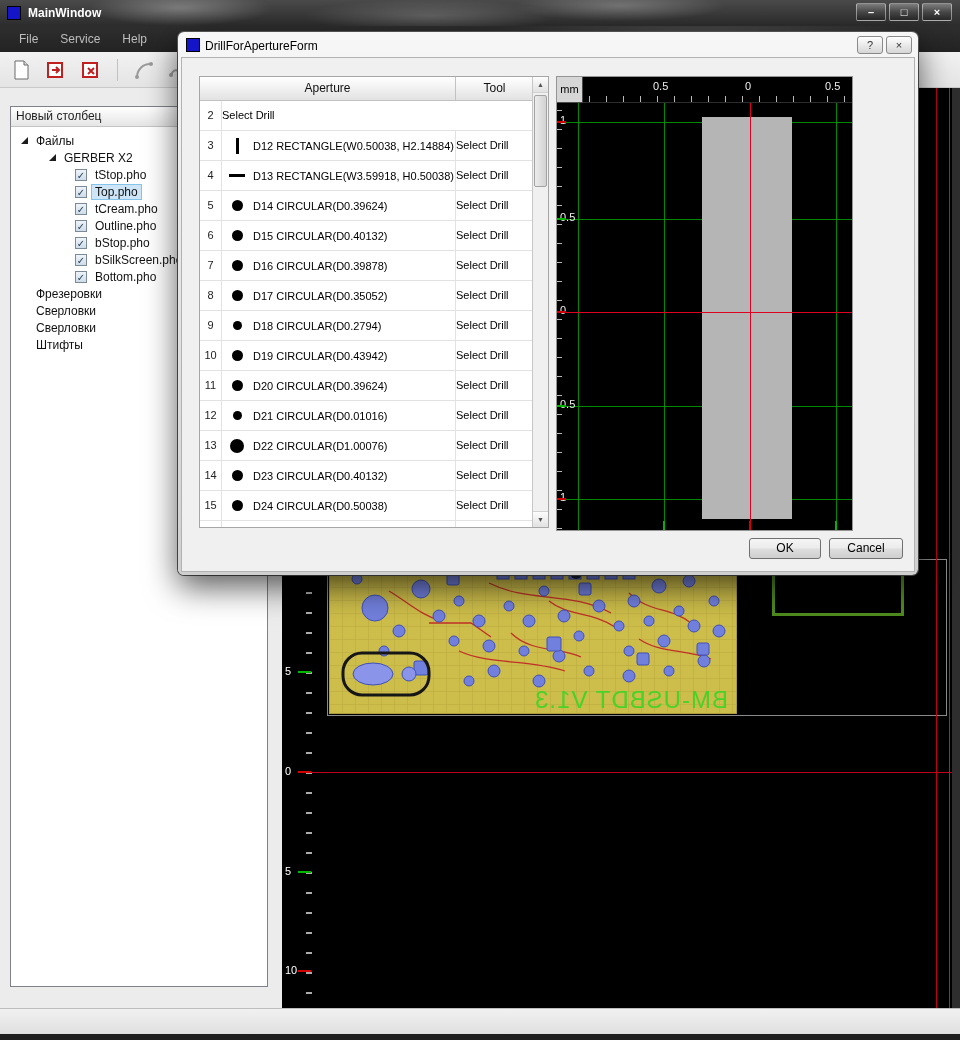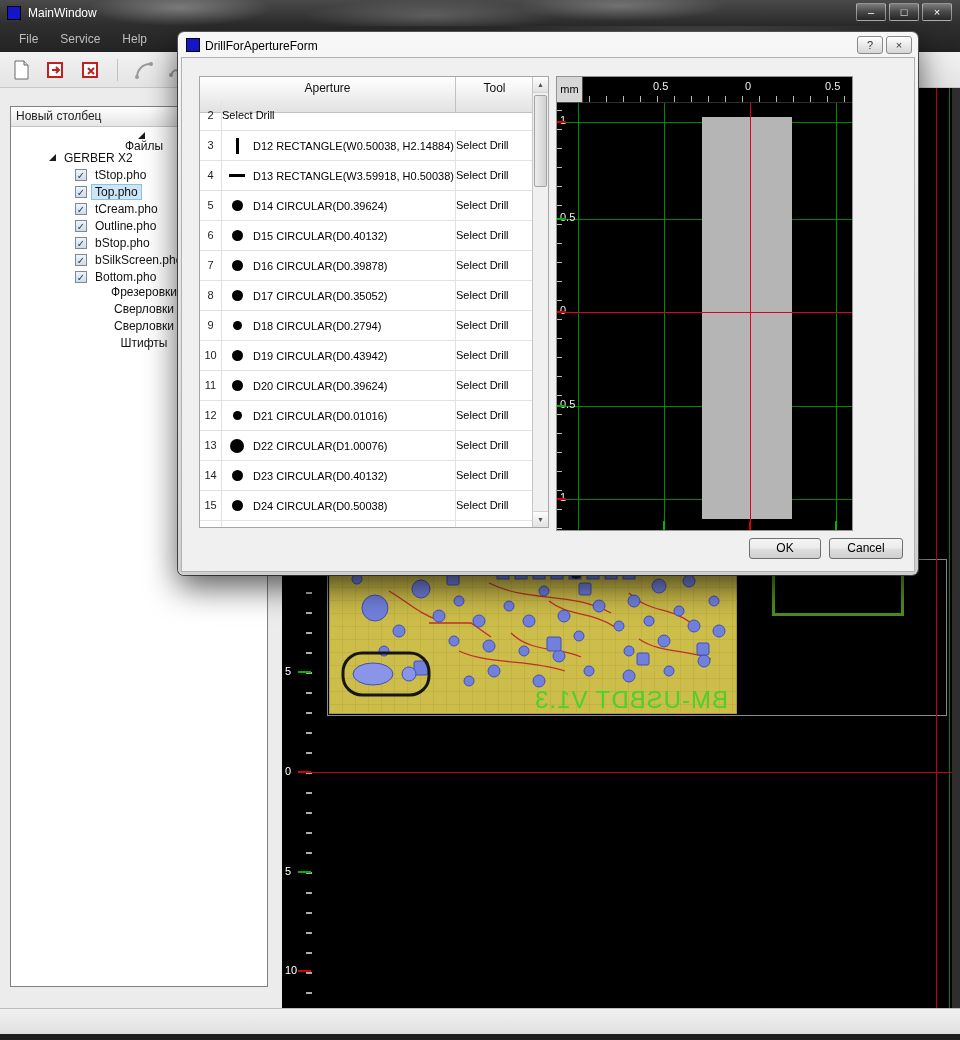--- a/index.html
+++ b/index.html
@@ -11,20 +11,21 @@
 
   
   .titlebar {
     position:absolute; left:0; top:0; width:960px; height:40px;
     background:
       radial-gradient(130px 26px at 180px 8px,  rgba(255,255,255,.30), transparent 70%),
       radial-gradient(180px 24px at 430px 16px, rgba(255,255,255,.20), transparent 70%),
       radial-gradient(150px 22px at 620px 6px,  rgba(255,255,255,.25), transparent 70%),
       linear-gradient(#4a4a4a, #1d1d1d);
     border-bottom:1px solid #151515;
+    font-weight:bold;
   }
   .app-icon { position:absolute; left:7px; top:6px; width:14px; height:14px; background:#1414c8; border:1px solid #000; }
   .win-title { position:absolute; left:28px; top:6px; font-size:12px; color:#fff; }
   .win-controls { position:absolute; right:8px; top:3px; display:flex; gap:3px; }
   .win-btn {
     width:30px; height:18px; border:1px solid rgba(255,255,255,.45); border-radius:2px;
     background:linear-gradient(rgba(255,255,255,.30), rgba(255,255,255,.06) 50%, rgba(0,0,0,.20));
     color:#fff; font-size:11px; line-height:16px; text-align:center; cursor:default;
   }
   .menubar {
@@ -49,21 +50,21 @@
   .layers-panel {
     position:absolute; left:10px; top:18px; width:258px; height:881px;
     background:#fff; border:1px solid #7e8288; overflow:hidden;
   }
   .panel-header {
     height:20px; background:linear-gradient(#ffffff,#e5e5e5); border-bottom:1px solid #c4c4c4;
     font-size:12px; padding:2px 0 0 5px; color:#222;
   }
   .tree { padding-top:5px; }
   .tree-row { height:17px; display:flex; align-items:center; white-space:nowrap; }
-  .depth0 { padding-left:10px;flex-direction:column; } .depth1 { padding-left:38px; } .depth2 { padding-left:64px; }
+  .depth0 { padding-left:10px; } .depth1 { padding-left:38px; } .depth2 { padding-left:64px; }
   .expander { width:12px; flex:none; display:flex; align-items:center; }
   .expander::before { content:""; width:0; height:0; border-left:7px solid transparent; border-bottom:7px solid #1c1c1c; }
   .exp-spacer { width:12px; flex:none; }
   .checkbox {
     width:12px; height:12px; border:1px solid #7a8a99; margin-right:5px; flex:none;
     background:linear-gradient(#eef4f9,#cfdce8); font-size:10px; line-height:11px; text-align:center; color:#1e3a52;
   }
   .tree-label { font-size:12px; padding:0 3px; }
   .tree-label.selected { background:#cde5f7; outline:1px solid #84c3ea; }
 
@@ -104,21 +105,21 @@
   .dlg-title { position:absolute; left:24px; top:4px; font-size:12px; color:#000; }
   .dlg-btns { position:absolute; right:3px; top:1px; display:flex; gap:3px; }
   .dlg-tbtn {
     width:26px; height:18px; border:1px solid #8a8a8a; border-radius:3px;
     background:linear-gradient(#ffffff,#d6d6d6); font-size:11px; line-height:16px; text-align:center; color:#333;
   }
   .dlg-body { position:absolute; left:3px; top:25px; width:734px; height:515px; background:#f0f0f0; border:1px solid #b2b2b2; }
 
   
   .ap-table { position:absolute; left:17px; top:18px; width:350px; height:452px; background:#fff; border:1px solid #a6a6a6; overflow:hidden; }
-  .ap-header { position:absolute; left:0; top:0; width:333px; height:36px; display:flex;
+  .ap-header { position:absolute; left:0; top:0; width:333px; height:24px; display:flex;
     background:linear-gradient(#ffffff,#e2e2e2); border-bottom:1px solid #c2c2c2; }
   .ap-h1 { width:256px; border-right:1px solid #c2c2c2; text-align:center; line-height:23px; font-size:12px; }
   .ap-h2 { flex:1; text-align:center; line-height:23px; font-size:12px; }
   .ap-rows { position:absolute; left:0; top:24px; width:333px; bottom:0; overflow:hidden; }
   .ap-row { height:30px; display:flex; align-items:stretch; border-bottom:1px solid #e2e2e2; }
   .ap-num { width:22px; border-right:1px solid #e2e2e2; text-align:center; line-height:29px; font-size:11px; color:#222; flex:none; }
   .ap-mid { width:234px; border-right:1px solid #e2e2e2; display:flex; align-items:center; gap:7px; padding-left:6px; flex:none; }
   .ap-shape { width:18px; display:flex; align-items:center; justify-content:center; flex:none; }
   .ap-label { font-size:11px; color:#000; white-space:nowrap; }
   .ap-tool { flex:1; text-align:left; line-height:29px; font-size:11px; color:#000; }

